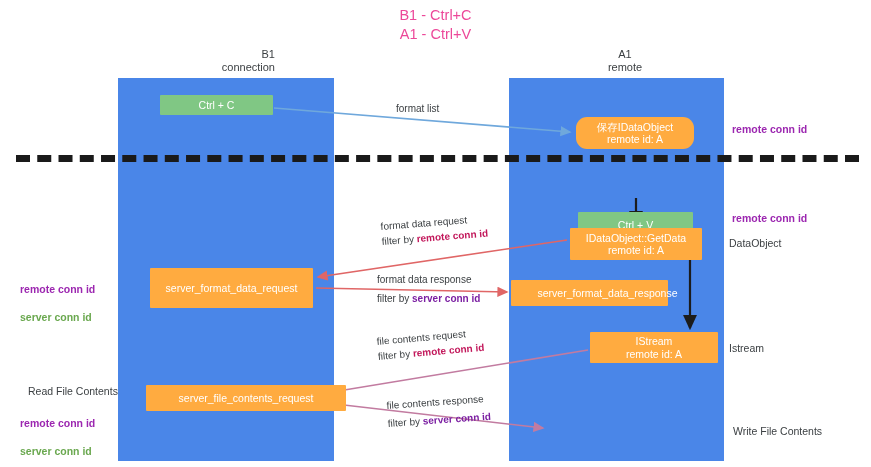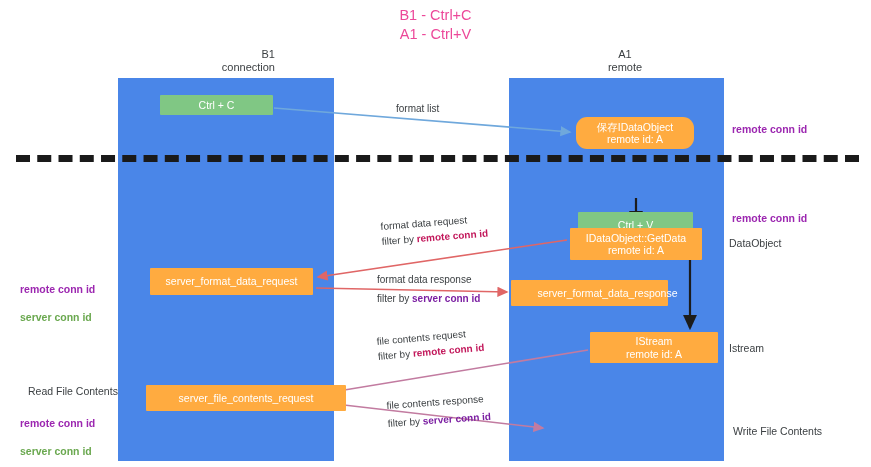--- a/index.html
+++ b/index.html
@@ -50,21 +50,21 @@
     white-space:pre-line;
     border-radius:1px;
   }
   .node.green{background:#80c784;}
   .node.orange{background:#ffab40;}
 
   #n-ctrlc{left:160px;top:95px;width:113px;height:20px;}
   #n-idataobject{left:576px;top:117px;width:118px;height:32px;border-radius:11px;}
   #n-ctrlv{left:578px;top:172px;width:115px;height:26px;margin-top:40px;}
   #n-getdata{left:570px;top:228px;width:132px;height:32px;}
-  #n-srv-fmt-req{left:150px;top:268px;width:163px;height:27px;}
+  #n-srv-fmt-req{left:150px;top:268px;width:163px;height:40px;}
   #n-srv-fmt-resp{left:511px;top:280px;width:157px;height:26px;padding-left:36px;}
   #n-istream{left:590px;top:332px;width:128px;height:31px;}
   #n-srv-file-req{left:146px;top:385px;width:200px;height:26px;}
   #n-srv-file-resp{left:546px;top:417px;width:163px;height:26px;}
 
   
   .side-label{font-size:10.5px;line-height:14px;white-space:pre-line;}
   .purple{color:#9c27b0;font-weight:bold;}
   .green-t{color:#6aa84f;font-weight:bold;}
   .plain{color:#3c4043;font-weight:normal;}

